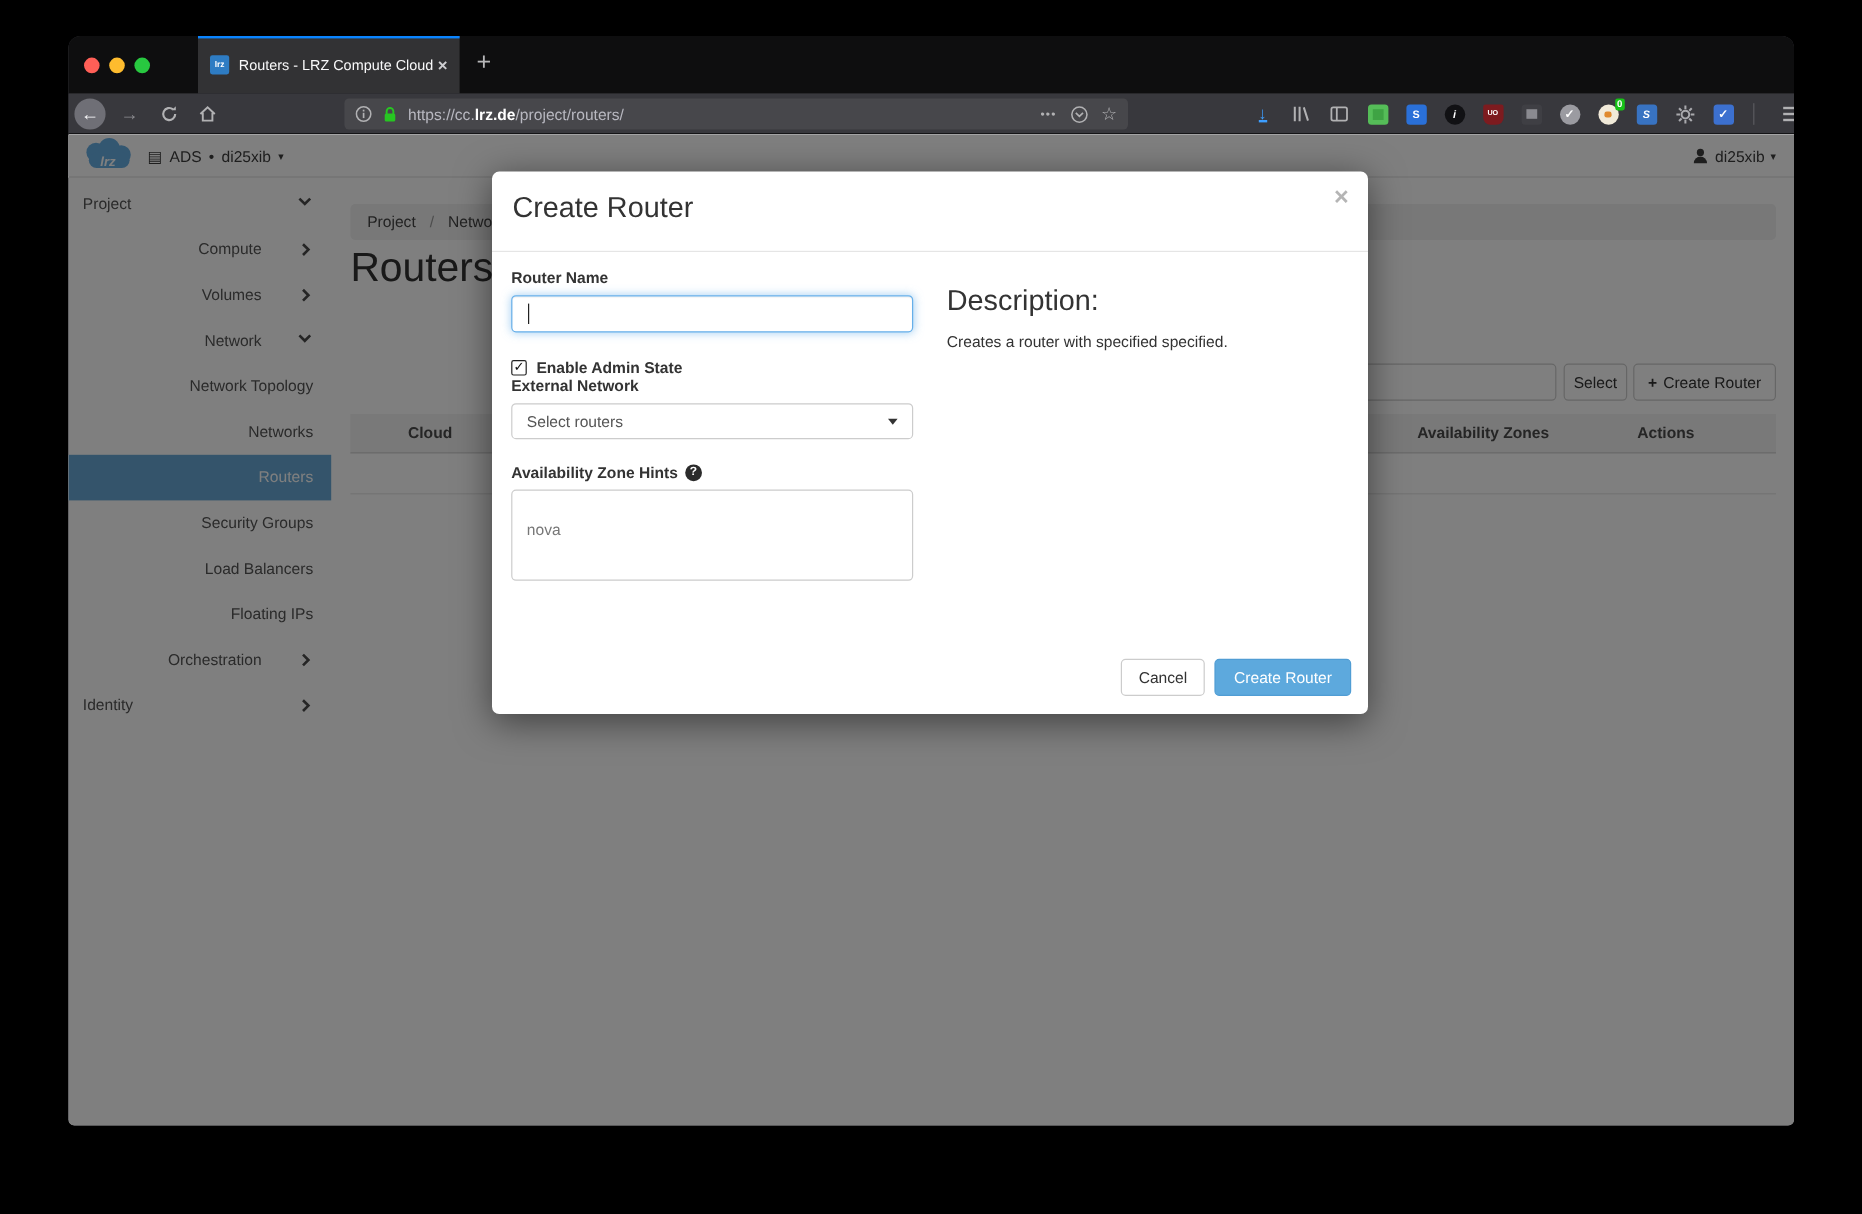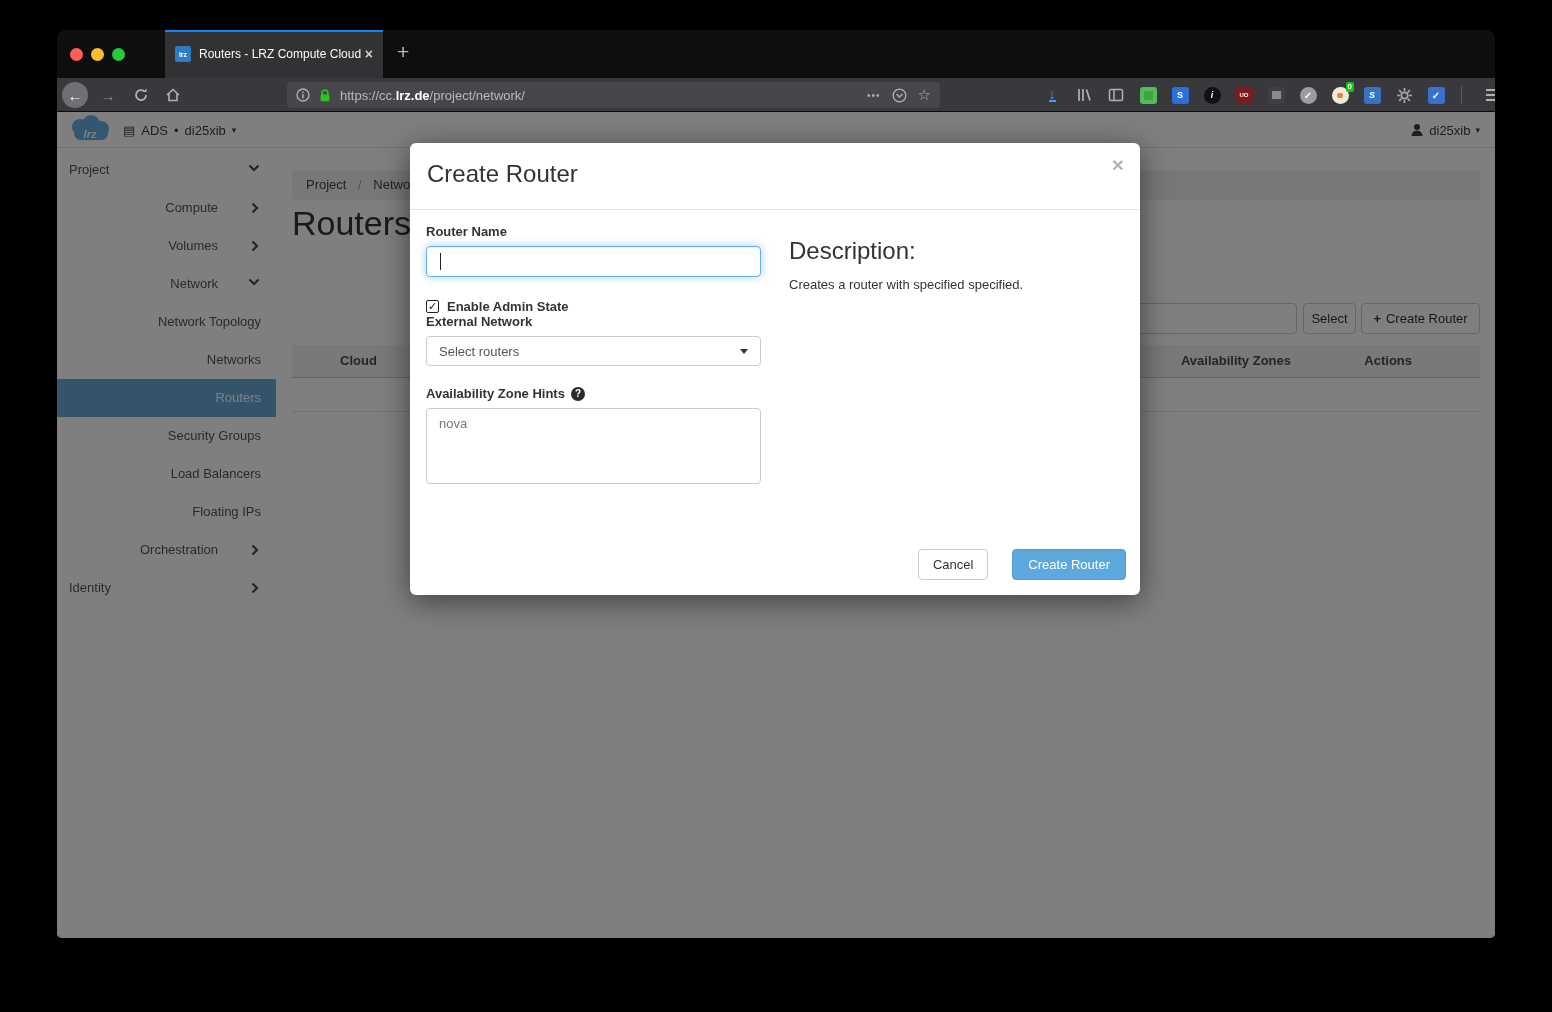--- a/index.html
+++ b/index.html
@@ -117,25 +117,25 @@
   #chk-row .f-label { font-size:13px; }
   #ext-label { }
   #net-select { margin-top:7px; height:30px; border:1px solid #ccc; border-radius:4px; display:flex;
                 align-items:center; padding:0 12px; font-size:13px; color:#555; background:#fff; }
   #net-select .tri { margin-left:auto; width:0; height:0; border-left:4px solid transparent;
                      border-right:4px solid transparent; border-top:5px solid #333; }
   #az-label { margin-top:20px; }
   #help-ic { width:14px; height:14px; border-radius:50%; background:#2b2b2b; color:#fff; font-size:10px;
              font-weight:bold; display:flex; align-items:center; justify-content:center; }
   #az-list { margin-top:7px; height:76px; border:1px solid #ccc; border-radius:4px; padding:6px 0; overflow:hidden; }
-  .az-opt { font-size:13px; color:#777; padding:1px 12px; }
+  .az-opt { font-size:13px; color:#777; padding:1px 12px;margin-top:18px; }
   #m-desc { position:absolute; left:379px; top:94px; width:335px; }
   #desc-head { font-size:24px; font-weight:500; color:#333; }
   #desc-text { margin-top:12px; font-size:13px; color:#333; }
-  #m-footer { position:absolute; right:14px; bottom:15px; display:flex; gap:24px;padding-left:40px; }
+  #m-footer { position:absolute; right:14px; bottom:15px; display:flex; gap:8px;padding-left:40px; }
   .m-btn { height:31px; font-size:13px; border-radius:4px; display:inline-flex; align-items:center; padding:0 14px; }
   #cancel-btn { background:#fff; border:1px solid #ccc; color:#333; }
   #submit-btn { background:#5da9dd; border:1px solid #509dd4; color:#fff; padding:0 15px; }
 </style>
 </head>
 <body>
 
 <div id="window">
 
   <div id="tabbar">
@@ -174,21 +174,21 @@
             <rect x="6.3" y="6" width="1.4" height="4.4" fill="#b1b1b3"></rect>
             <rect x="6.3" y="3.4" width="1.4" height="1.5" fill="#b1b1b3"></rect>
           </svg>
       </span>
       <span style="margin-left:8px;">
         <svg class="ic" width="14" height="15" viewBox="0 0 14 15">
             <path d="M4.2 7V4.8a2.8 2.8 0 0 1 5.6 0V7" fill="none" stroke="#27c522" stroke-width="1.6"></path>
             <rect x="2.6" y="6.6" width="8.8" height="6.6" rx="1.3" fill="#27c522"></rect>
           </svg>
       </span>
-      <span id="url-text"><span>https://cc.</span><b>lrz.de</b><span>/project/network/</span></span>
+      <span id="url-text"><span>https://cc.</span><b>lrz.de</b><span>/project/routers/</span></span>
       <span id="url-right">
         <span id="dots">•••</span>
         <span>
           <svg class="ic" width="15" height="15" viewBox="0 0 15 15">
               <circle cx="7.5" cy="7.5" r="6.3" fill="none" stroke="#b1b1b3" stroke-width="1.3"></circle>
               <path d="M4.5 6l3 3 3-3" fill="none" stroke="#b1b1b3" stroke-width="1.4"></path>
             </svg>
         </span>
         <span id="star">☆</span>
       </span>

